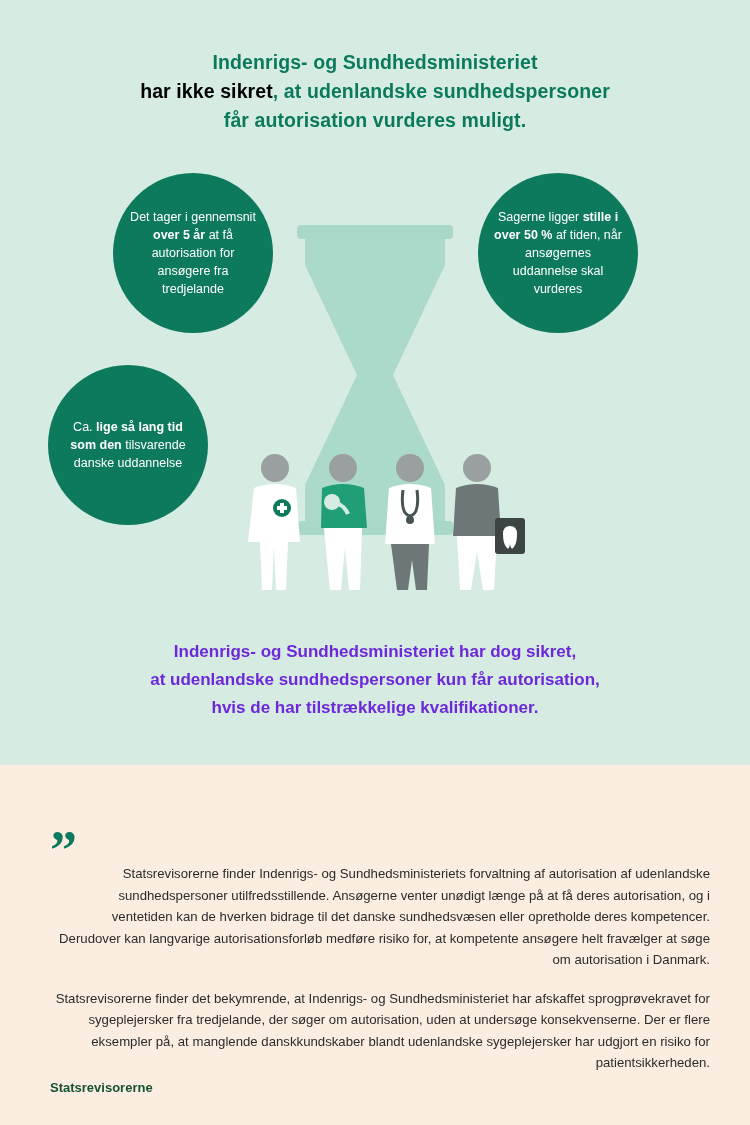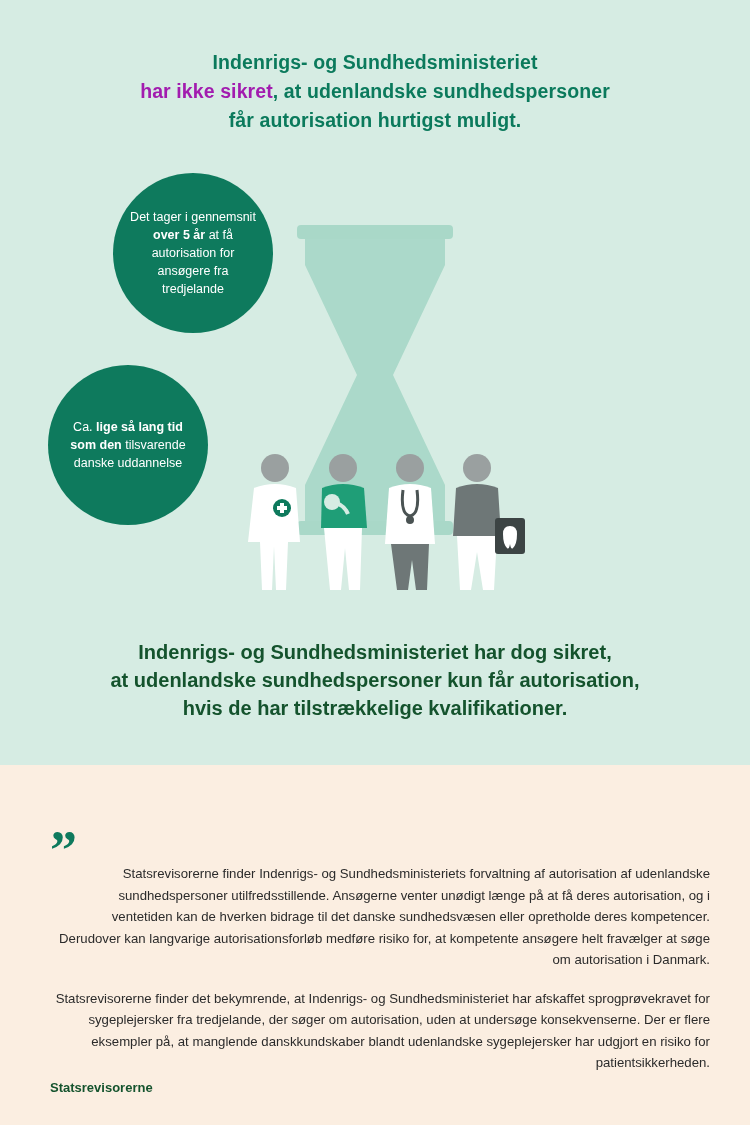--- a/index.html
+++ b/index.html
@@ -33,21 +33,21 @@
     top: 48px;
     width: 750px;
     text-align: center;
     font-size: 19.5px;
     font-weight: bold;
     line-height: 29px;
     color: #0b7a5c;
     letter-spacing: 0.1px;
   }
   .headline .hl-red {
-    color: #a21caf;
+    color: #000000;
   }
   .hourglass {
     position: absolute;
     left: 275px;
     top: 225px;
     width: 200px;
     height: 310px;
   }
   .bubble {
     position: absolute;
@@ -100,24 +100,24 @@
     top: 450px;
     width: 300px;
     height: 170px;
   }
   .subhead {
     position: absolute;
     left: 0;
     top: 638px;
     width: 750px;
     text-align: center;
-    font-size: 20px;
+    font-size: 17px;
     font-weight: bold;
     line-height: 28px;
-    color: #14532d;
+    color: #6d28d9;
   }
   .bottom-panel {
     position: absolute;
     left: 0;
     top: 765px;
     width: 750px;
     height: 360px;
     background: #fbeee1;
   }
   .quote-mark {
@@ -155,33 +155,36 @@
 </head>
 <body>
 
 <div id="page">
 
   <div class="top-panel">
 
     <div class="headline">
       <div>Indenrigs- og Sundhedsministeriet</div>
       <div><span class="hl-red">har ikke sikret</span>, at udenlandske sundhedspersoner</div>
-      <div>får autorisation hurtigst muligt.</div>
+      <div>får autorisation vurderes muligt.</div>
     </div>
 
     <svg class="hourglass" viewBox="0 0 200 310">
       <path d="M30 10 L170 10 L170 40 L118 150 L170 260 L170 300 L30 300 L30 260 L82 150 L30 40 Z" fill="#a9d8c8" opacity="0.95"></path>
       <rect x="22" y="0" width="156" height="14" rx="4" fill="#a9d8c8"></rect>
       <rect x="22" y="296" width="156" height="14" rx="4" fill="#a9d8c8"></rect>
     </svg>
 
     <div class="bubble b-topleft">
       <span class="inner">Det tager i gennemsnit <b>over 5 år</b> at få autorisation for ansøgere fra tredjelande</span>
     </div>
 
+    <div class="bubble b-topright">
+      <span class="inner">Sagerne ligger <b>stille i over 50 %</b> af tiden, når ansøgernes uddannelse skal vurderes</span>
+    </div>
 
     <div class="bubble b-botleft">
       <span class="inner">Ca. <b>lige så lang tid som den</b> tilsvarende danske uddannelse</span>
     </div>
 
 
     <svg class="figures" viewBox="0 0 300 170">
 
       <g>
         <circle cx="35" cy="18" r="14" fill="#9aa0a0"></circle>

